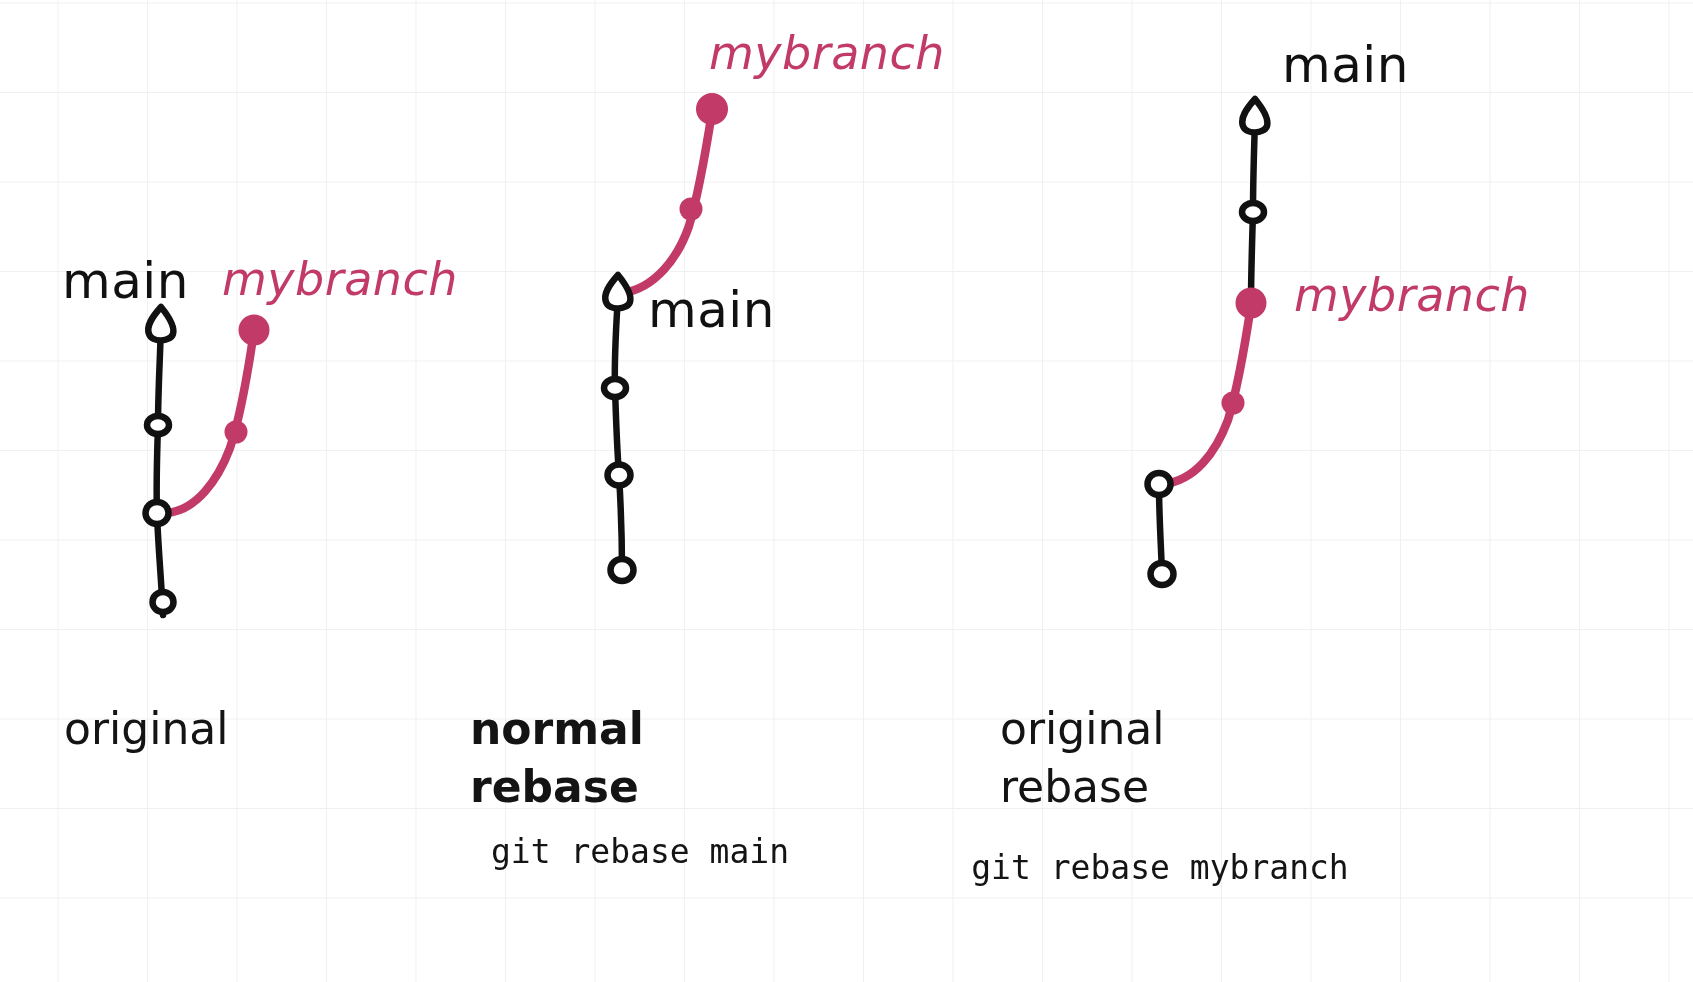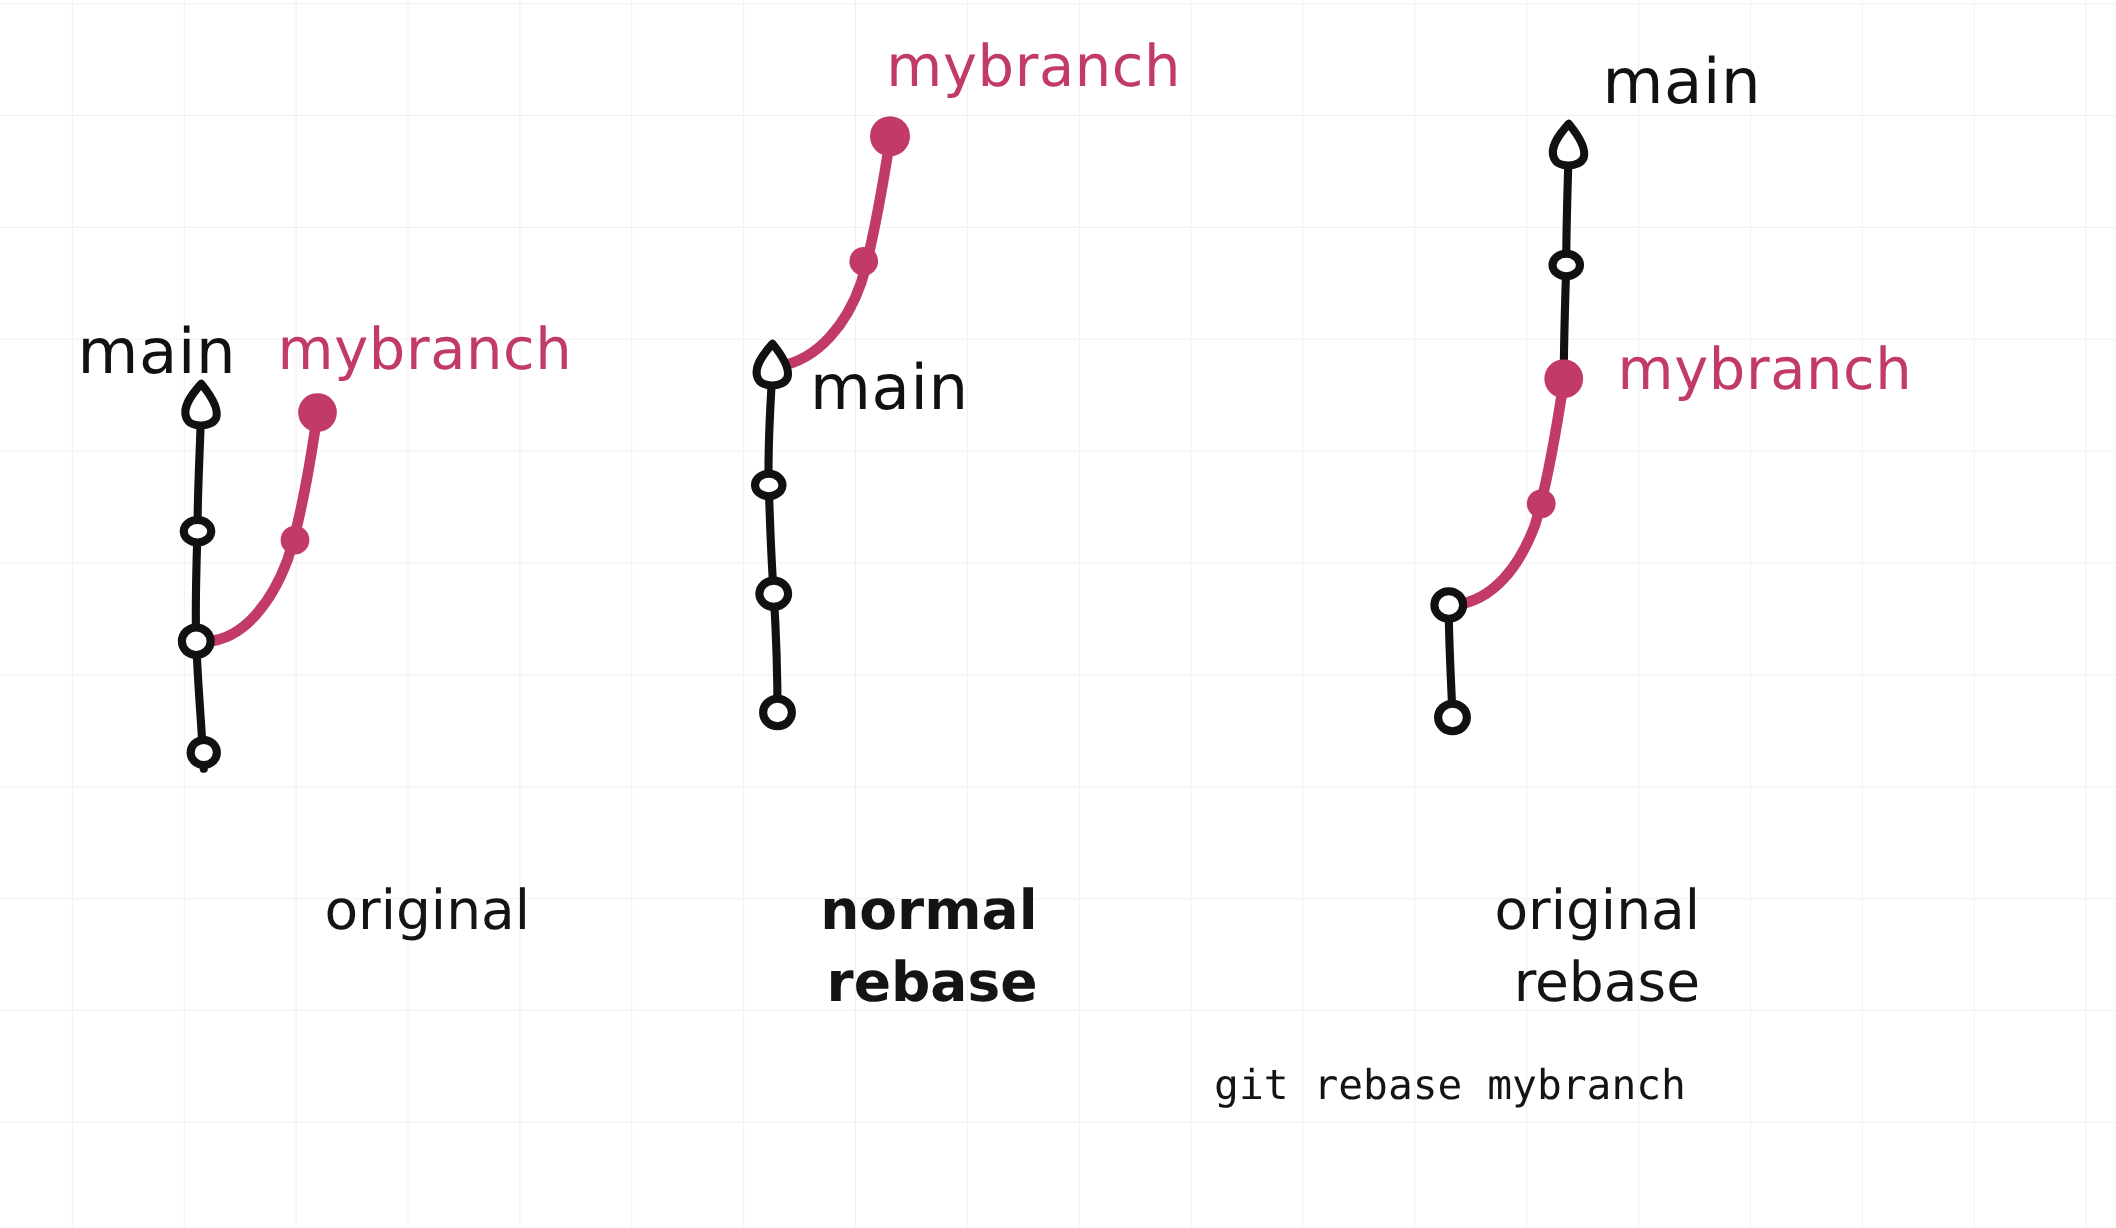--- a/index.html
+++ b/index.html
@@ -29,28 +29,28 @@
   }
   .hand-label {
     position: absolute;
     font-family: "DejaVu Sans", sans-serif;
     font-weight: 400;
     white-space: nowrap;
     letter-spacing: 0.5px;
     line-height: 1;
   }
   .lbl-main   { color: #111111; font-size: 50px; }
-  .lbl-branch { color: #C23A68; font-size: 46px; }
+  .lbl-branch { color: #C23A68; font-size: 46px; font-style: italic; }
   .caption {
     position: absolute;
     color: #141414;
     font-family: "DejaVu Sans", sans-serif;
     font-size: 44px;
     line-height: 58px;
-    text-align: right;
+    text-align: left;
     white-space: pre-line;
   }
   .cmd {
     position: absolute;
     color: #141414;
     font-family: "DejaVu Sans Mono", monospace;
     font-size: 33px;
     line-height: 40px;
     text-align: center;
     white-space: nowrap;
@@ -119,16 +119,17 @@
   <div class="hand-label lbl-branch" style="left:1294px; top:272px;">mybranch</div>
 
   <div class="caption" style="left:64px; top:700px; width:360px;">original</div>
 
   <div class="caption" style="left:470px; top:700px; width:360px;font-weight:bold;">normal
 rebase</div>
 
   <div class="caption" style="left:1000px; top:700px; width:360px;">original
 rebase</div>
 
+  <div class="cmd" style="left:460px; top:832px; width:360px;">git rebase main</div>
 
   <div class="cmd" style="left:940px; top:832px; width:440px;margin-top:16px;">git rebase mybranch</div>
 
 </div>
 
 </body></html>

